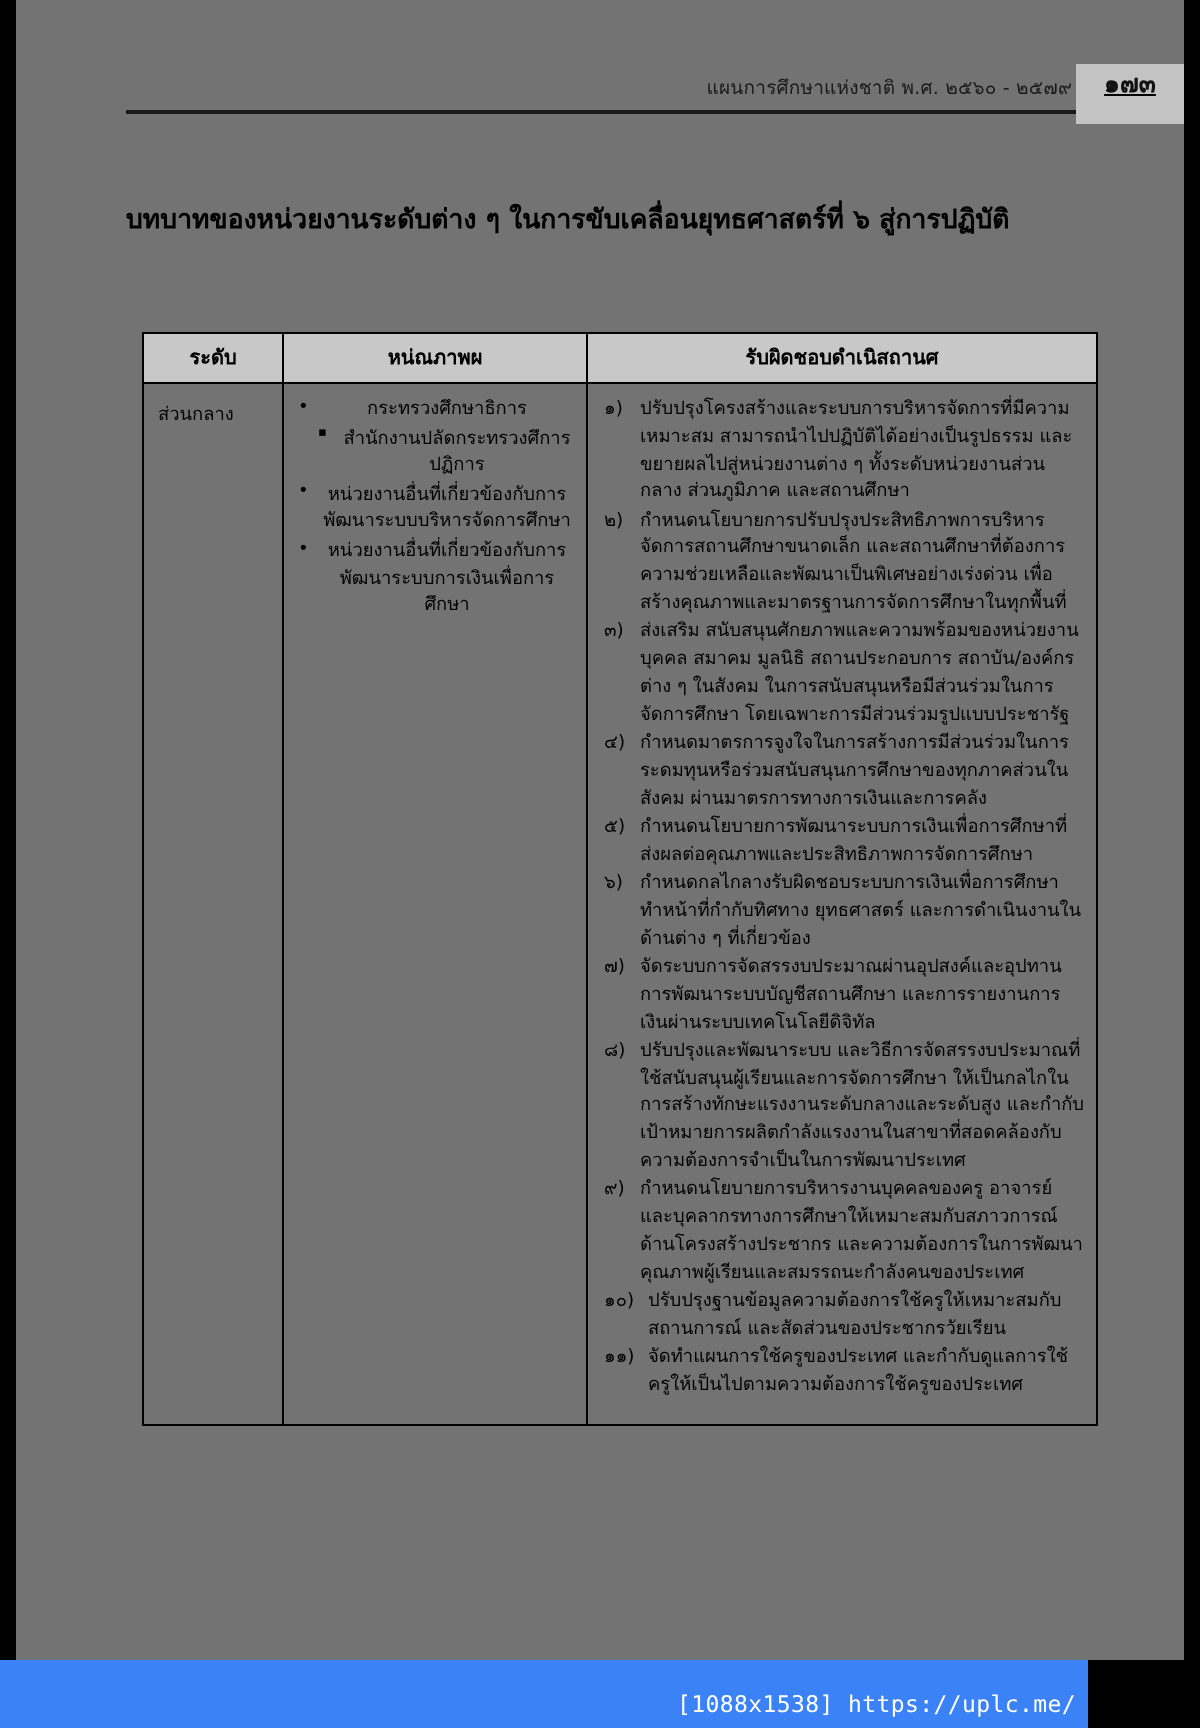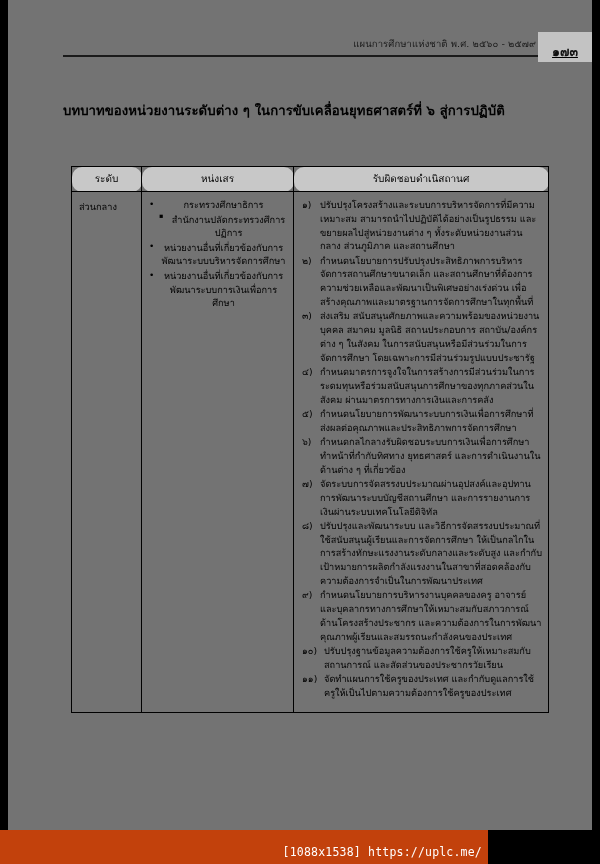--- a/index.html
+++ b/index.html
@@ -51,21 +51,21 @@
     background: #1a1a1a;
   }
   .page-number-box {
     position: absolute;
     right: 0px;
     top: -4px;
     width: 54px;
     height: 30px;
     background: #c3c3c3;
     display: flex;
-    align-items: flex-end;
+    align-items: flex-start;
     justify-content: center;
     text-decoration: underline;
   }
   .page-number-box span {
     font-size: 12.5px;
     color: #111;
     font-weight: bold;
   }
 
   
@@ -107,24 +107,23 @@
   .data-table th,
   .data-table td {
     border: 1px solid #000;
     vertical-align: top;
     padding: 0;
   }
   .data-table thead th {
     background: #c8c8c8;
     text-align: center;
     font-size: 10px;
-    font-weight: normal;
+    font-weight: bold;
     color: #000;
     padding: 4px 2px 5px 2px;
-    border-radius: 10px;
   }
   .col-level   { width: 70px; }
   .col-agency  { width: 152px; }
   .col-duty    { width: 255px; }
 
   td.cell-level {
     font-size: 9.2px;
     padding: 7px 4px 21px 7px;
     color: #000;
   }
@@ -196,23 +195,23 @@
   }
   ol.duty-list > li.wide-num .num {
     width: 21px;
   }
 
   
   .watermark {
     position: absolute;
     left: 0;
     bottom: 0;
-    width: 488px;
+    width: 544px;
     height: 34px;
-    background: #c2410c;
+    background: #3b82f6;
   }
   .watermark-text {
     position: absolute;
     right: 6px;
     bottom: 5px;
     color: #ffffff;
     font-family: "DejaVu Sans Mono", "Liberation Mono", monospace;
     font-size: 11.5px;
     letter-spacing: 0.2px;
     white-space: nowrap;
@@ -236,21 +235,21 @@
 
   <table class="data-table">
     <colgroup>
       <col class="col-level">
       <col class="col-agency">
       <col class="col-duty">
     </colgroup>
     <thead>
       <tr>
         <th>ระดับ</th>
-        <th>หน่งเสร</th>
+        <th>หน่ณภาพผ</th>
         <th>รับผิดชอบดำเนิสถานศ</th>
       </tr>
     </thead>
     <tbody>
       <tr>
         <td class="cell-level">ส่วนกลาง</td>
         <td class="cell-agency">
           <ul class="agency-list">
             <li>กระทรวงศึกษาธิการ</li>
             <li class="sub">สำนักงานปลัดกระทรวงศึการปฏิการ</li>

